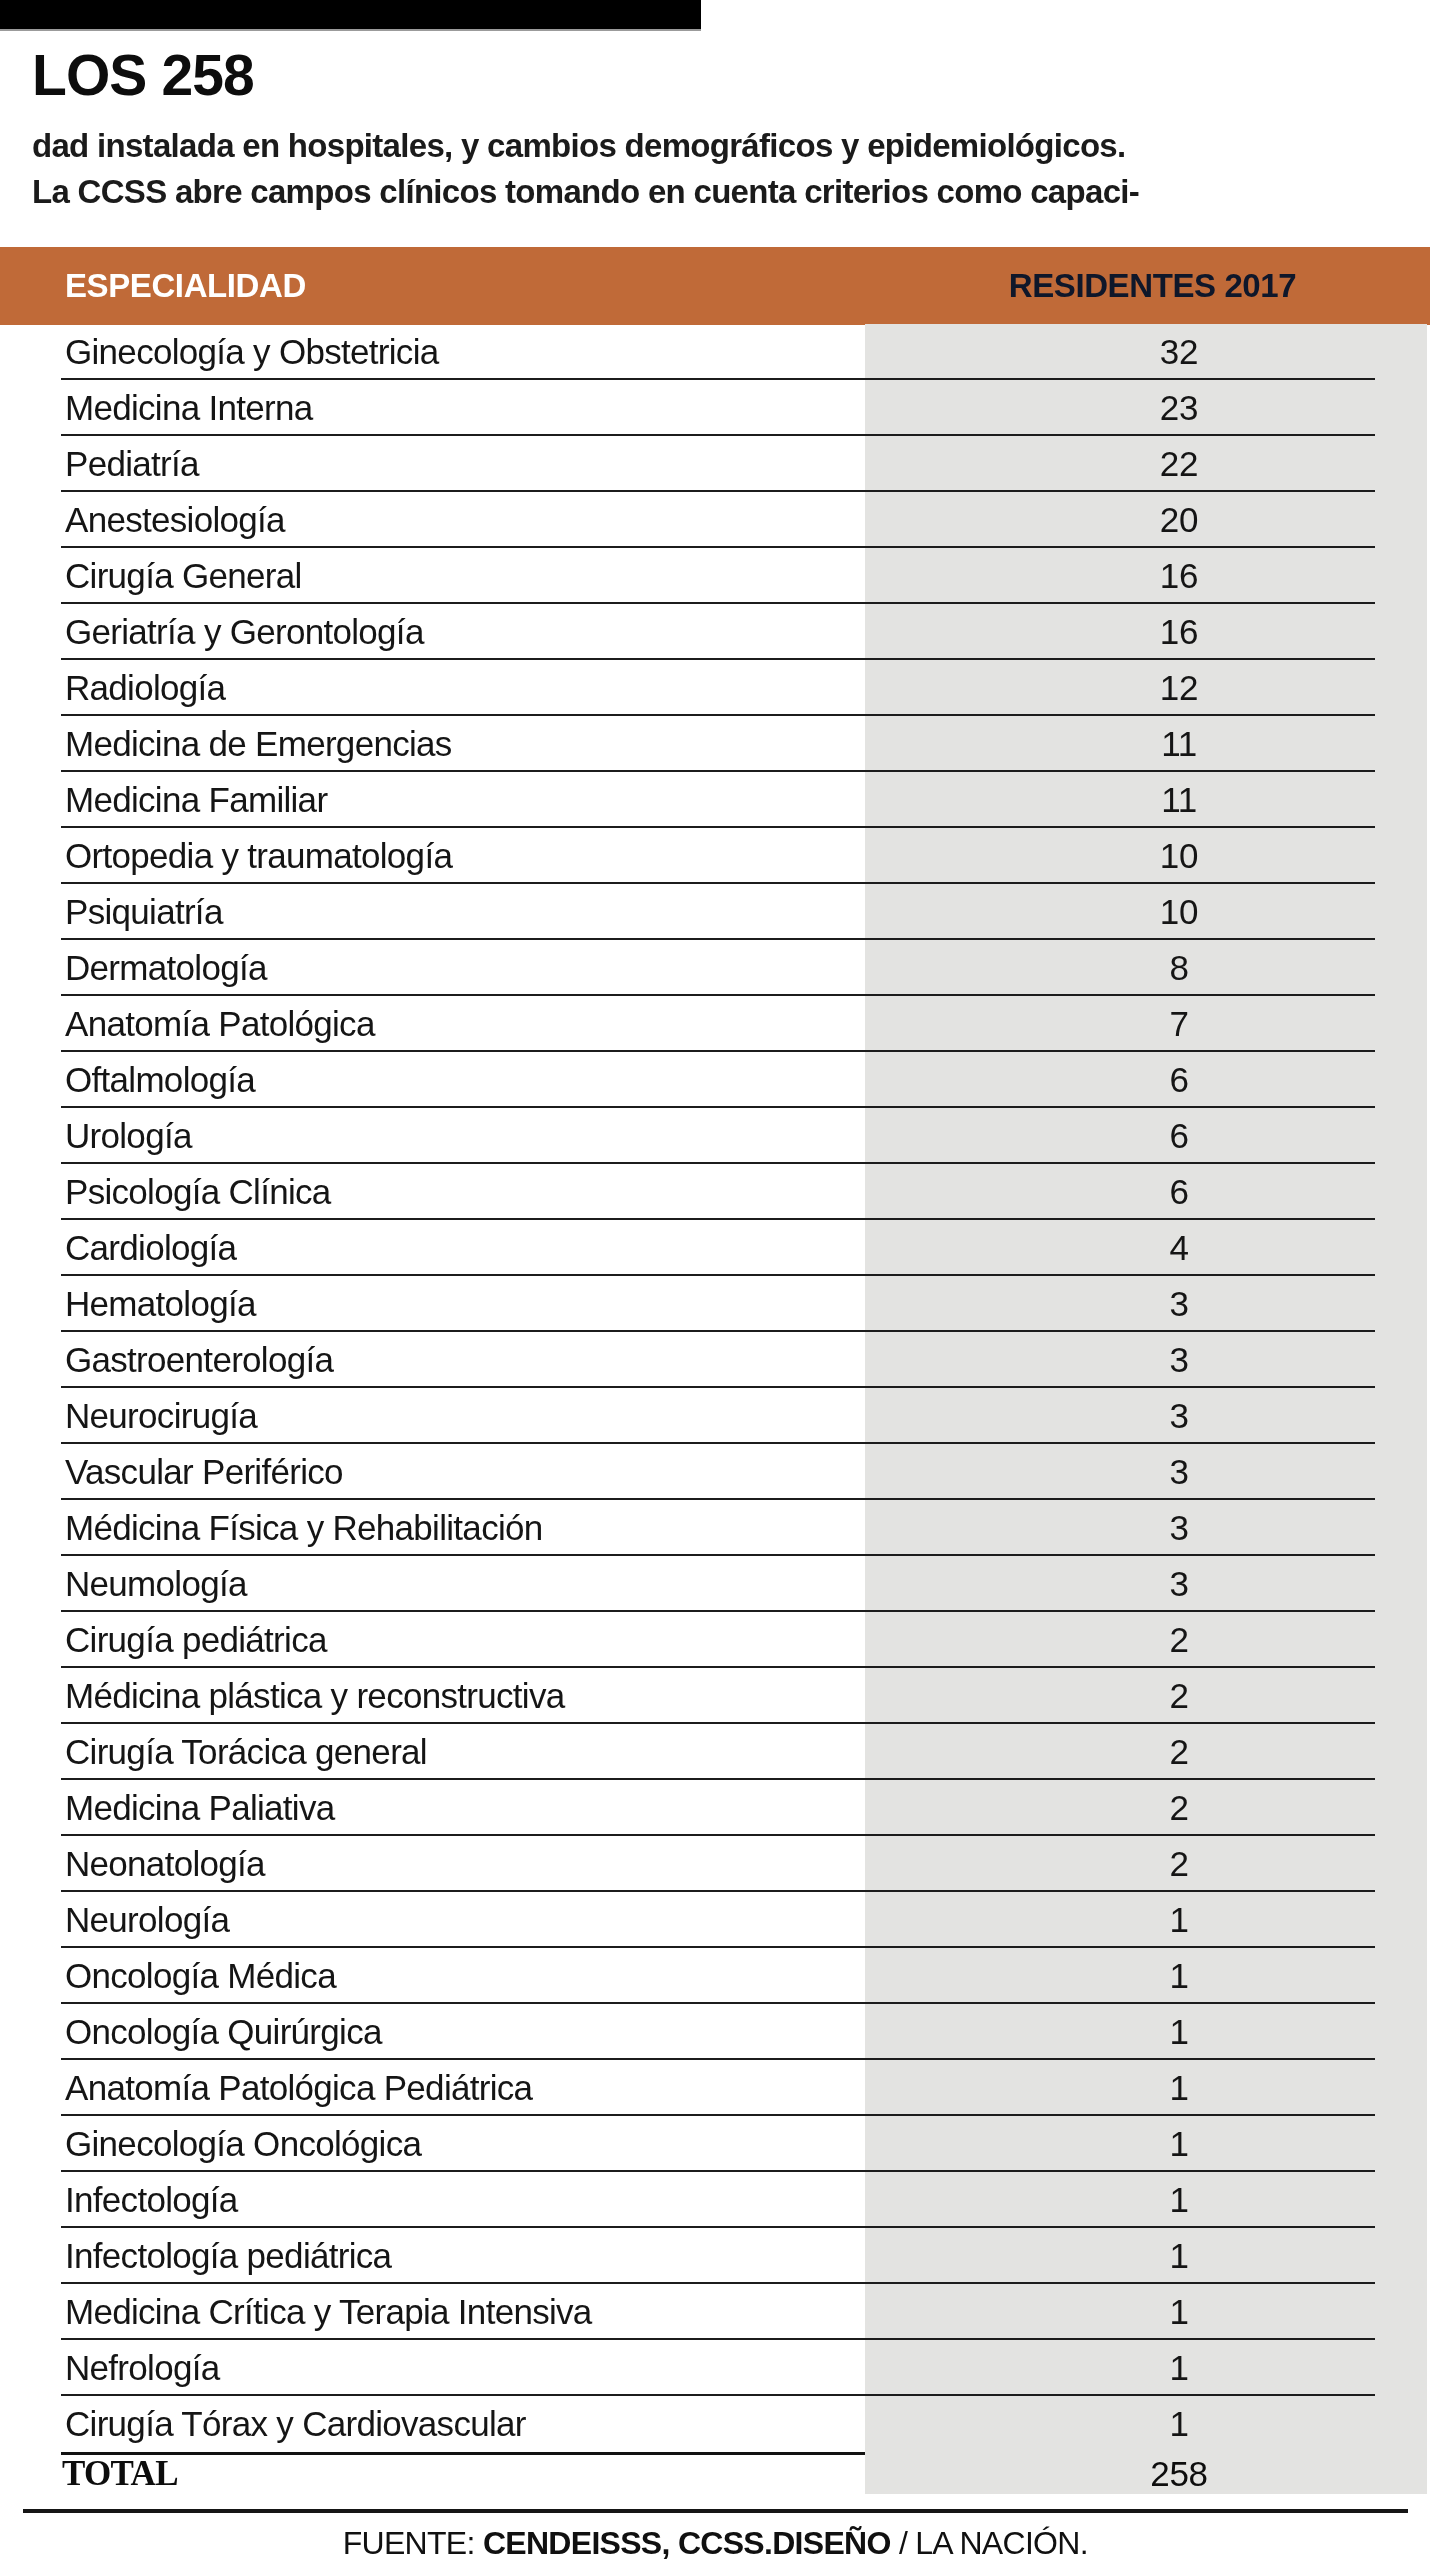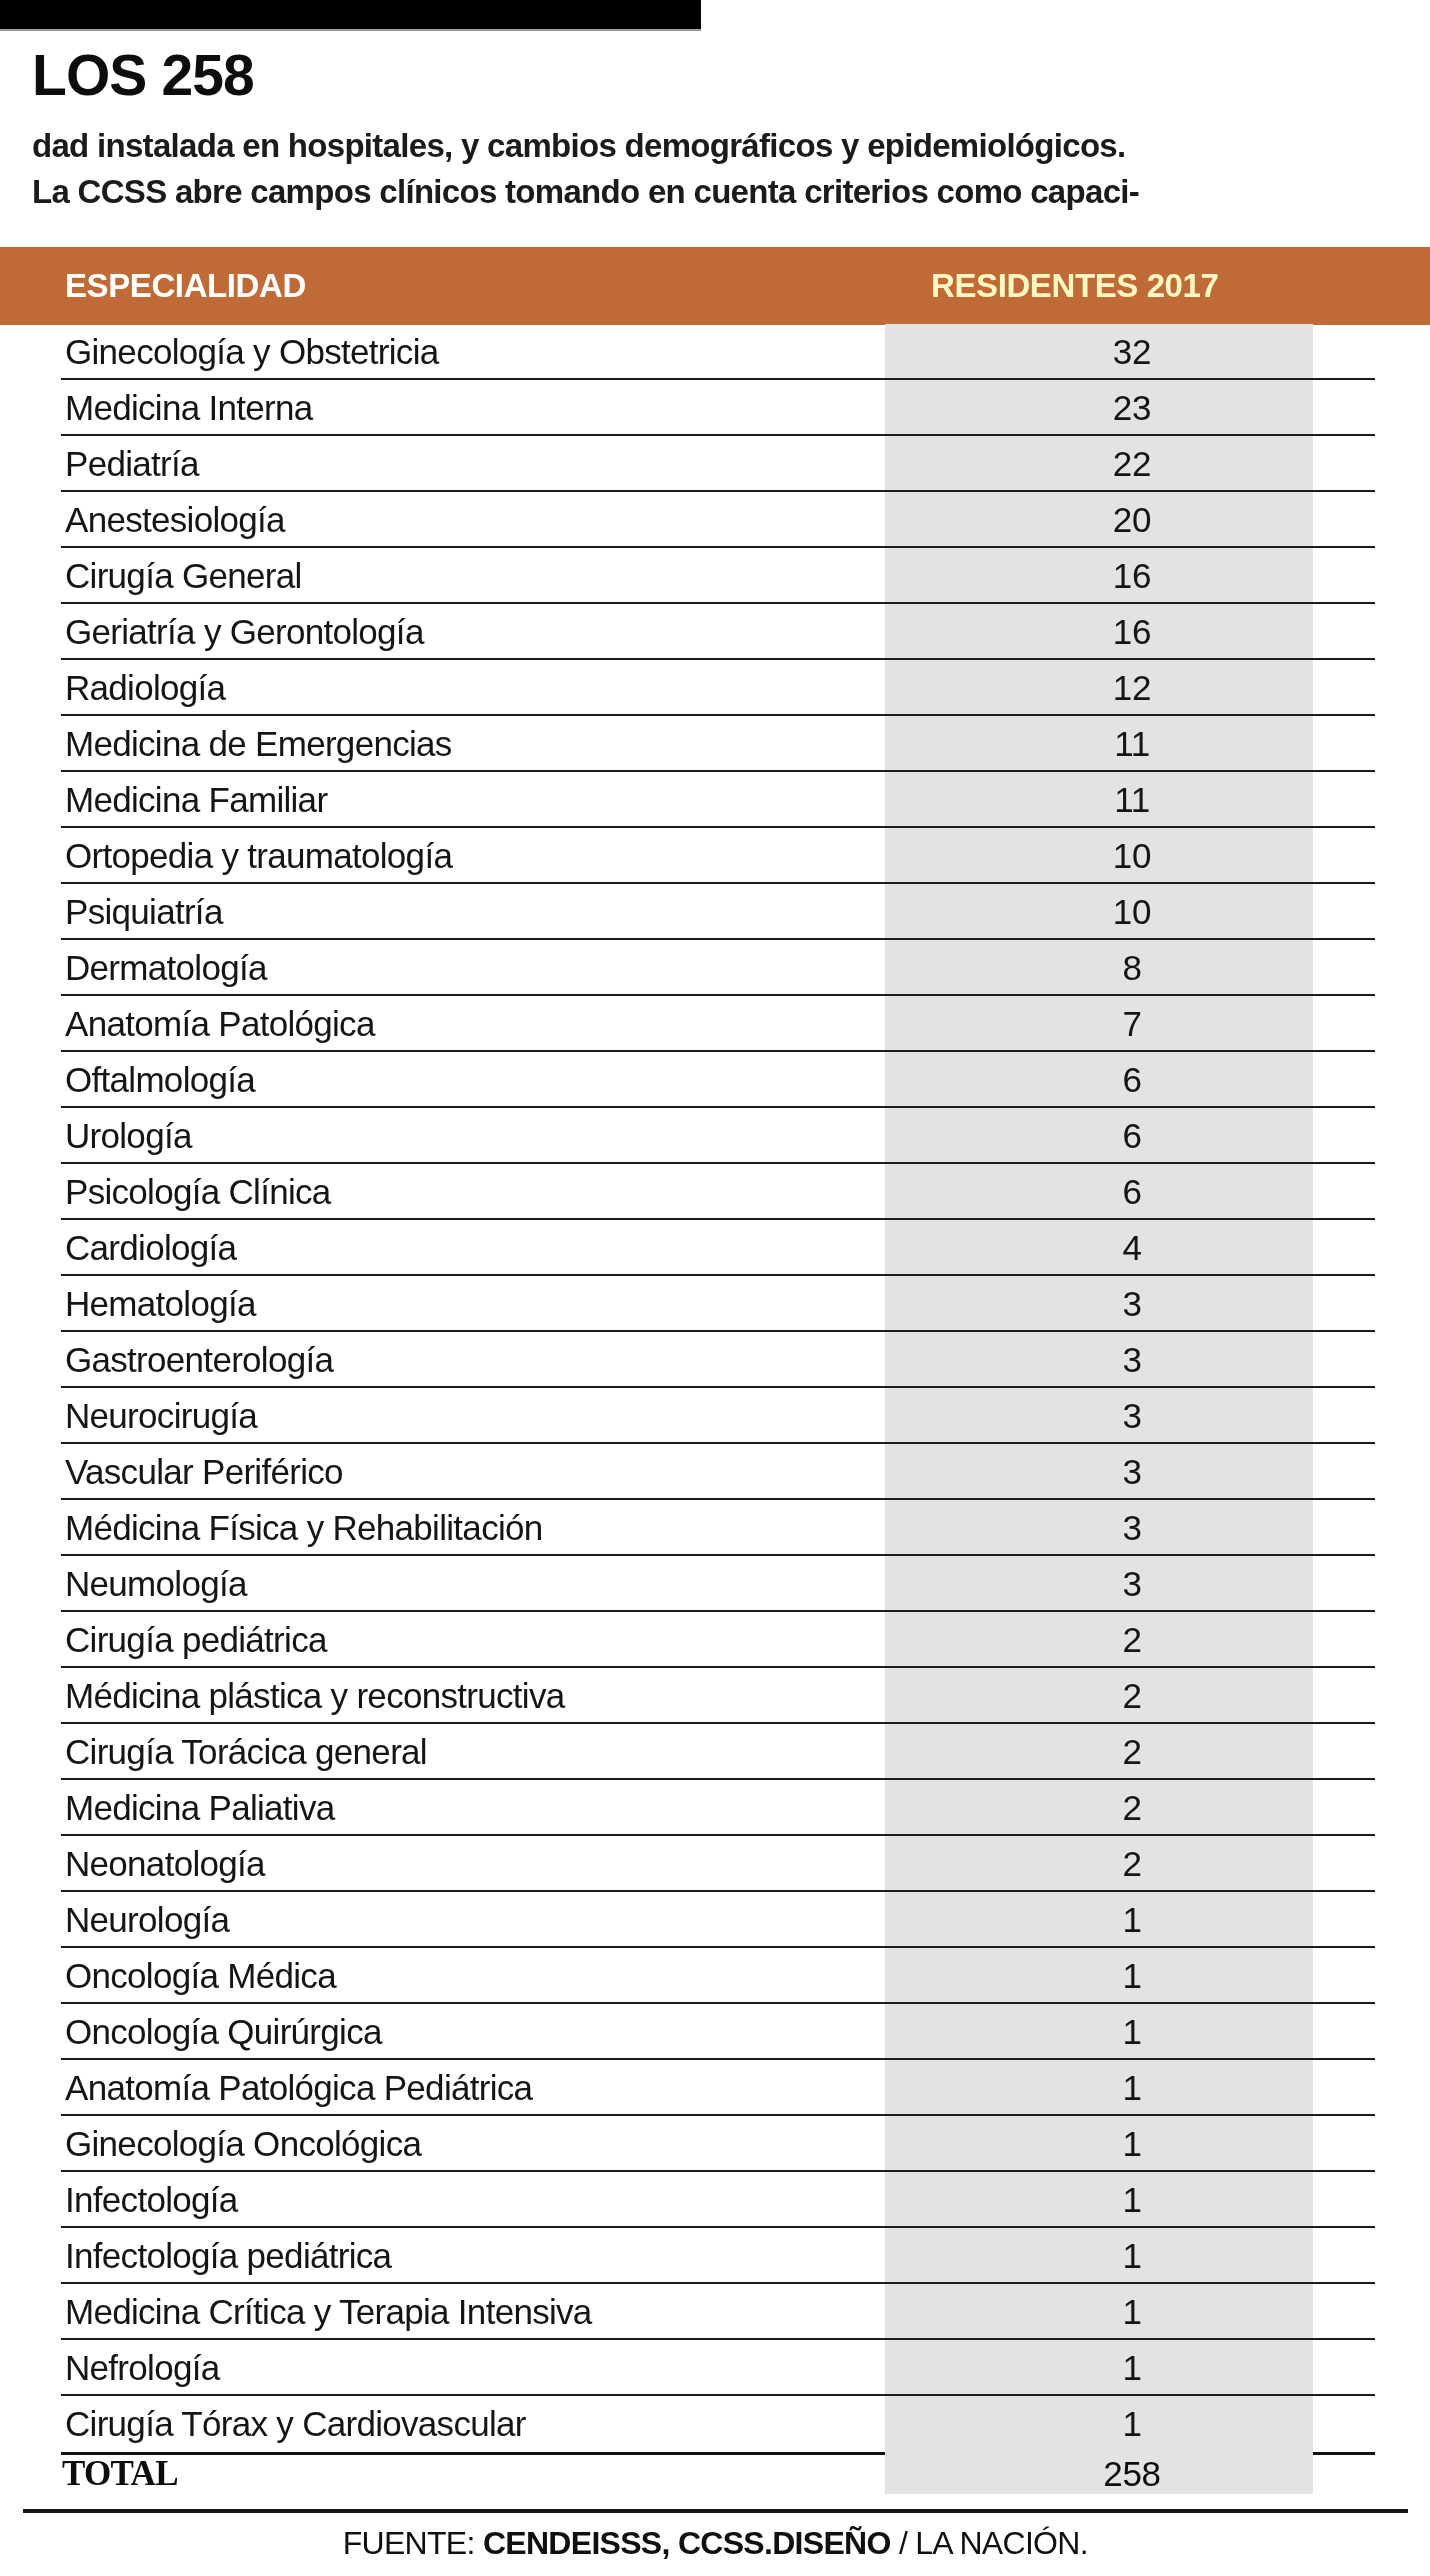--- a/index.html
+++ b/index.html
@@ -31,46 +31,46 @@
     position:absolute;left:0;top:247px;width:1430px;height:78px;
     background:#C06A38;
   }
   .col-header .left-label{
     position:absolute;left:65px;top:0;height:78px;line-height:78px;
     color:#ffffff;font-weight:700;font-size:33px;letter-spacing:-0.4px;
     white-space:nowrap;
   }
   .col-header .right-label{
     position:absolute;left:865px;top:0;width:509px;height:78px;line-height:78px;
-    padding-left:66px;box-sizing:border-box;text-align:left;
-    color:#fef9c3;font-weight:700;font-size:33px;letter-spacing:-0.4px;
+    padding-left:66px;box-sizing:border-box;text-align:center;
+    color:#0f172a;font-weight:700;font-size:33px;letter-spacing:-0.4px;
     white-space:nowrap;
   }
   .table{
     position:absolute;left:0;top:324px;width:1430px;
   }
   .row{
     position:relative;height:56px;
   }
   .row::after{
     content:"";position:absolute;left:61px;right:55px;bottom:0;height:1.7px;
     background:#1c1c1c;
   }
   .table .rows .row:last-child::after{display:none;}
   .row .especialidad{
     position:absolute;left:65px;top:0;height:100%;line-height:56px;
     font-size:35px;font-weight:400;color:#151515;letter-spacing:-0.7px;
     white-space:nowrap;
   }
   .value-cell{
-    position:absolute;left:865px;top:0;width:428px;height:100%;
+    position:absolute;left:865px;top:0;width:562px;height:100%;
     background:#E3E3E1;
     text-align:center;box-sizing:border-box;padding-left:66px;
     font-size:35px;font-weight:400;color:#151515;
-    line-height:56px;white-space:nowrap;margin-left:20px;
+    line-height:56px;white-space:nowrap;
   }
   .row-total{
     position:relative;height:42px;
   }
   .row-total::before{
     content:"";position:absolute;left:61px;right:55px;top:0;height:2.6px;
     background:#111;
   }
   .row-total .total-label{
     position:absolute;left:62px;top:0;height:100%;line-height:43px;

